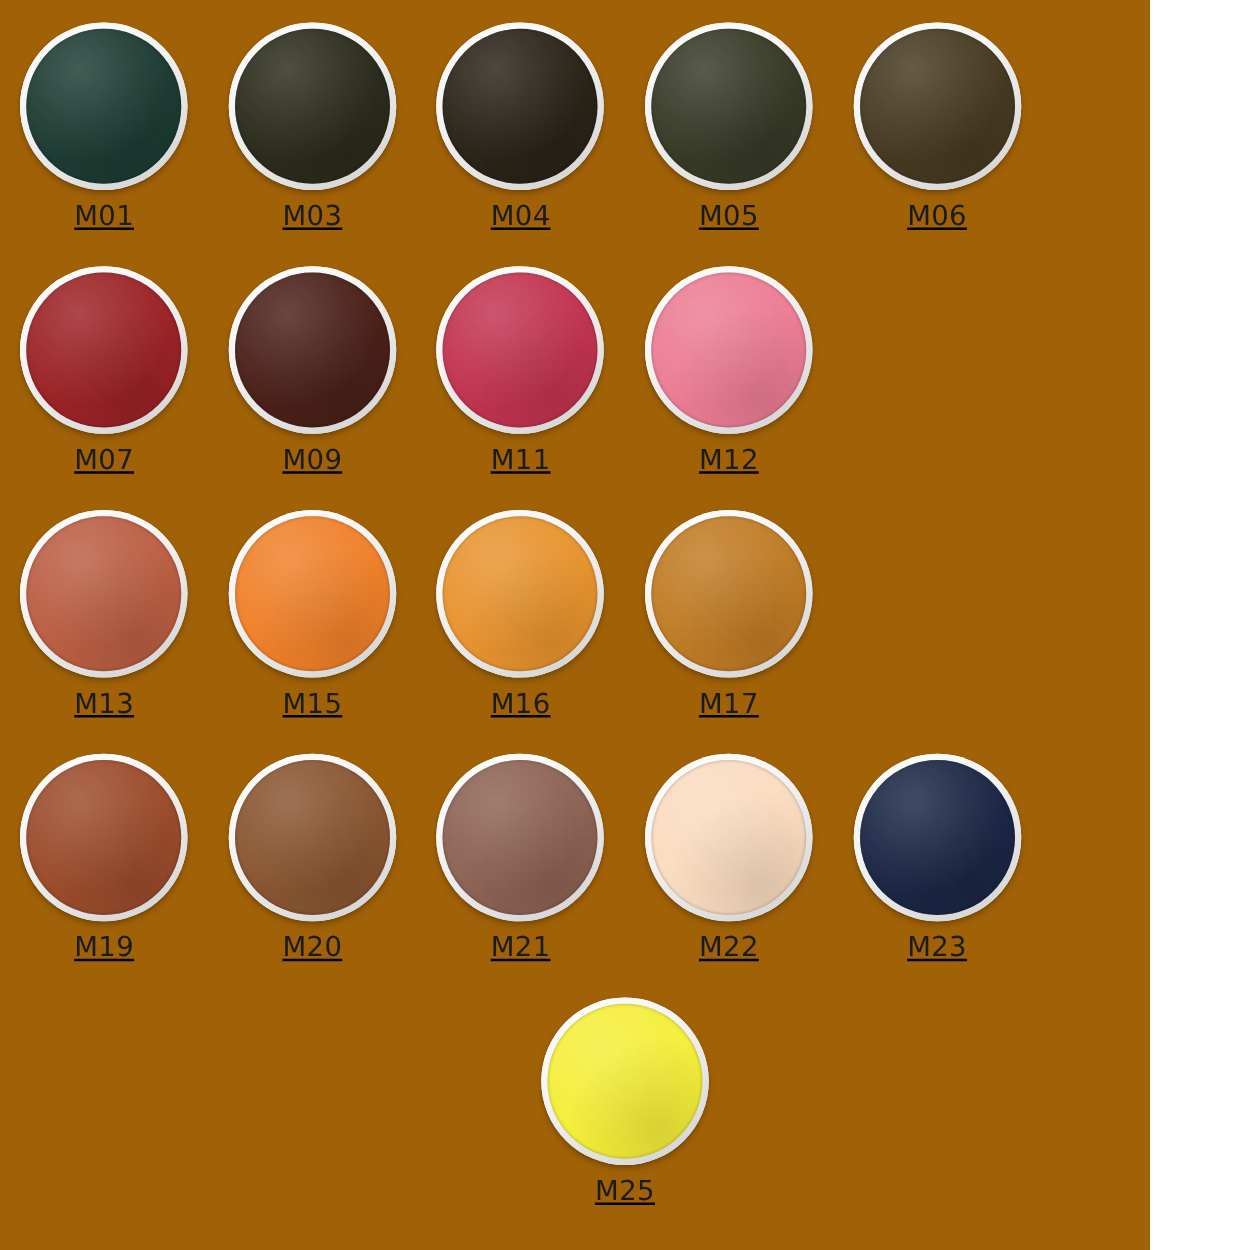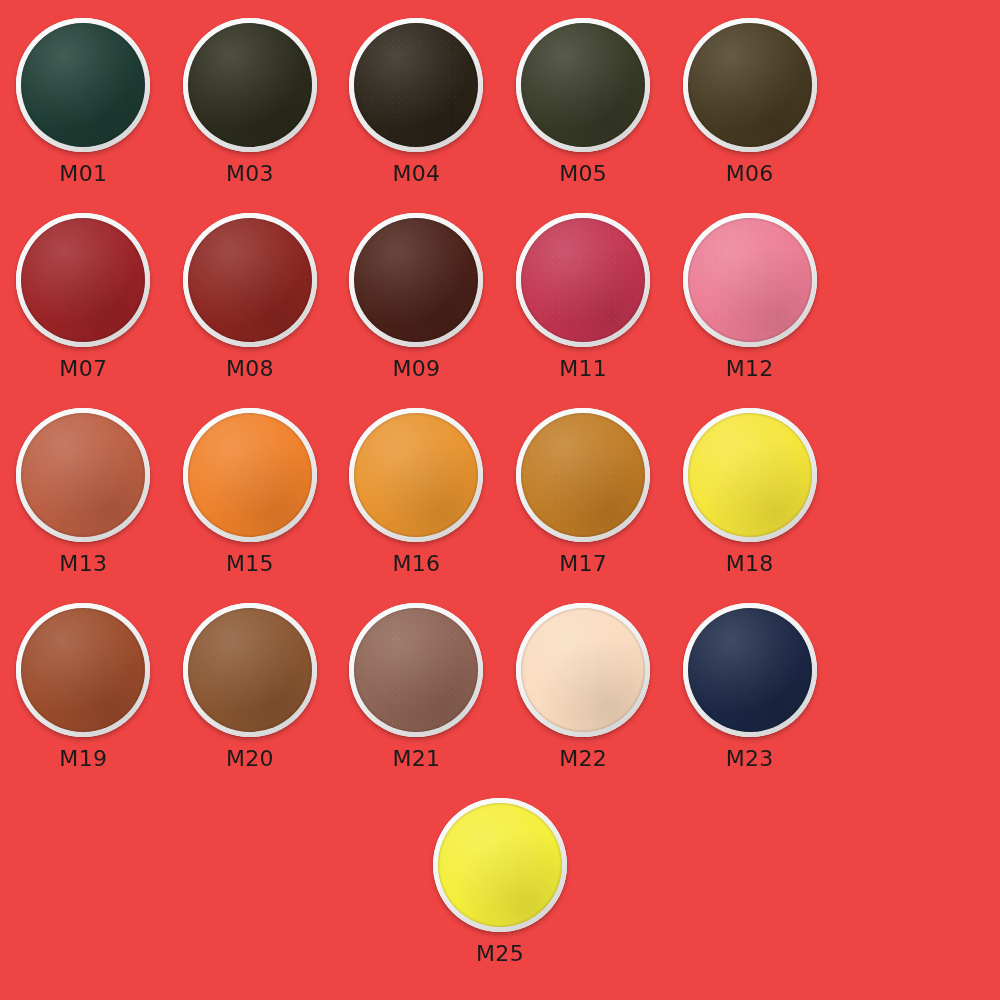--- a/index.html
+++ b/index.html
@@ -10,23 +10,24 @@
   }
   body {
     width: 1000px;
     height: 1000px;
     font-family: "DejaVu Sans", "Liberation Sans", sans-serif;
     overflow: hidden;
   }
 
   #swatch-chart {
     position: relative;
-    width: 1000px;
+    width: 920px;
     height: 1000px;
-    background: #ef4444;
+    background: #a16207;
+    text-decoration: underline;
   }
 
   .swatch-row {
     display: flex;
     justify-content: flex-start;
     align-items: flex-start;
     width: 1000px;
     height: 195px;
     box-sizing: border-box;
   }
@@ -179,26 +180,20 @@
     </div>
     <div class="swatch-row">
       <div class="swatch-cell">
         <div class="pan">
           <div class="pan-fill texture-smooth" style="background-color: rgb(156, 35, 39);"></div>
         </div>
         <div class="swatch-label">M07</div>
       </div>
       <div class="swatch-cell">
         <div class="pan">
-          <div class="pan-fill texture-smooth" style="background-color: rgb(140, 38, 33);"></div>
-        </div>
-        <div class="swatch-label">M08</div>
-      </div>
-      <div class="swatch-cell">
-        <div class="pan">
           <div class="pan-fill texture-smooth" style="background-color: rgb(74, 33, 25);"></div>
         </div>
         <div class="swatch-label">M09</div>
       </div>
       <div class="swatch-cell">
         <div class="pan">
           <div class="pan-fill texture-speckled" style="background-color: rgb(194, 52, 80);"></div>
         </div>
         <div class="swatch-label">M11</div>
       </div>
@@ -227,26 +222,20 @@
           <div class="pan-fill texture-smooth" style="background-color: rgb(232, 148, 47);"></div>
         </div>
         <div class="swatch-label">M16</div>
       </div>
       <div class="swatch-cell">
         <div class="pan">
           <div class="pan-fill texture-speckled" style="background-color: rgb(192, 124, 37);"></div>
         </div>
         <div class="swatch-label">M17</div>
       </div>
-      <div class="swatch-cell">
-        <div class="pan">
-          <div class="pan-fill texture-smooth" style="background-color: rgb(245, 230, 58);"></div>
-        </div>
-        <div class="swatch-label">M18</div>
-      </div>
     </div>
     <div class="swatch-row">
       <div class="swatch-cell">
         <div class="pan">
           <div class="pan-fill texture-smooth" style="background-color: rgb(156, 76, 44);"></div>
         </div>
         <div class="swatch-label">M19</div>
       </div>
       <div class="swatch-cell">
         <div class="pan">

